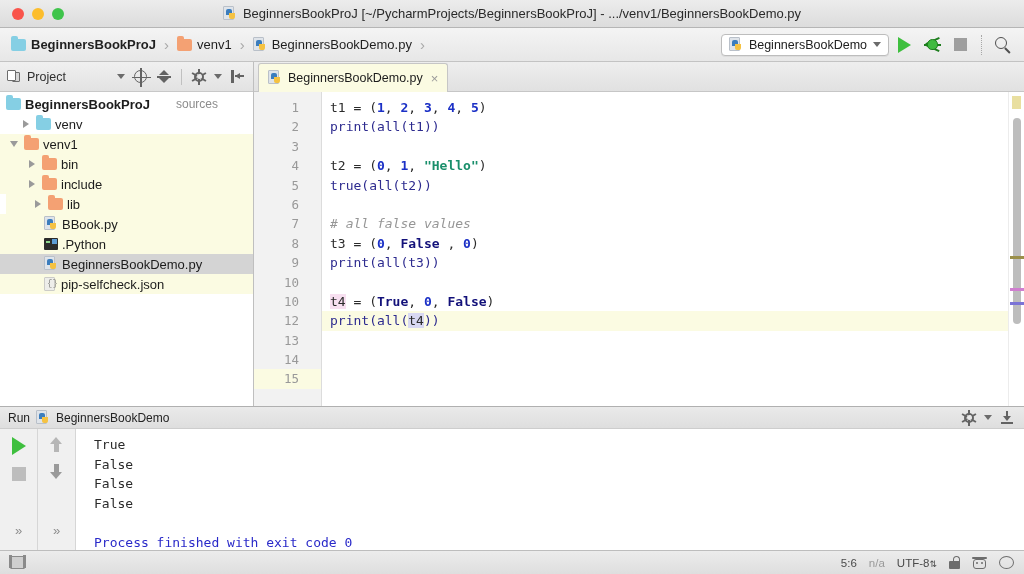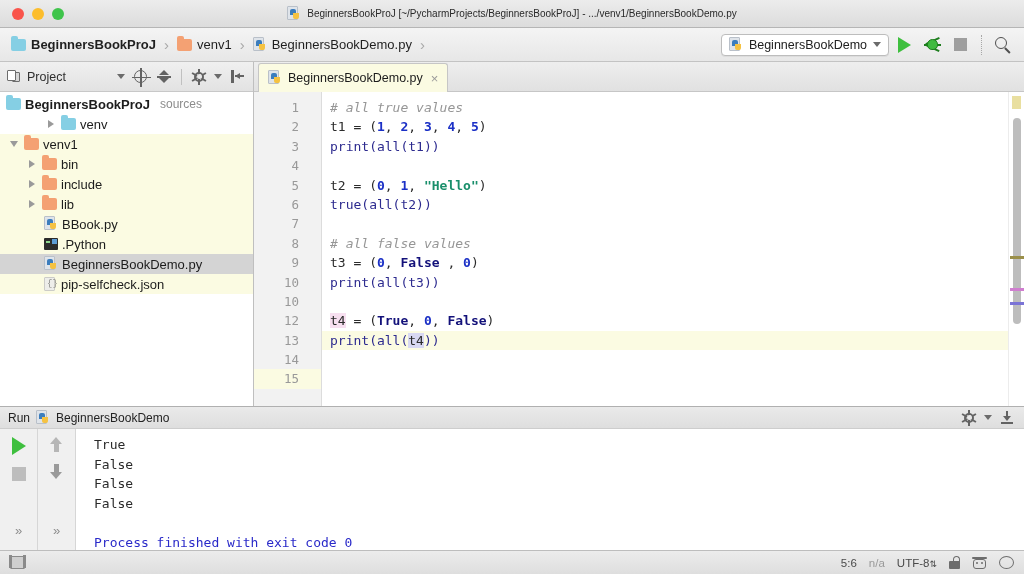--- a/index.html
+++ b/index.html
@@ -21,21 +21,21 @@
   .traffic { display: flex; gap: 8px; padding-left: 12px; align-items: center; }
   .dot { width: 12px; height: 12px; border-radius: 50%; }
   .dot.red { background: #f9544b; }
   .dot.yellow { background: #fcbd2c; }
   .dot.green { background: #3fc44b; }
   .title-center {
     position: absolute; left: 0; right: 0; top: 0; bottom: 0;
     display: flex; align-items: center; justify-content: center; gap: 6px;
     pointer-events: none;
   }
-  .title-text { font-size: 10px; color: #2a2a2a; white-space: nowrap; }
+  .title-text { font-size: 13px; color: #2a2a2a; white-space: nowrap; }
 
   
   .pyicon { width: 14px; height: 16px; position: relative; flex: 0 0 14px; }
   .pyicon .pg { position: absolute; left: 0; top: 0; width: 11px; height: 14px;
     background: #dfe4ea; border: 1px solid #b9c0c9; border-radius: 1px; }
   .pyicon .pb { position: absolute; left: 3px; top: 3px; width: 6px; height: 6px;
     background: #3b7dbd; border-radius: 2px 2px 0 0; }
   .pyicon .py { position: absolute; left: 6px; top: 7px; width: 6px; height: 6px;
     background: #f5c242; border-radius: 0 0 2px 2px; }
 
@@ -114,21 +114,21 @@
 
   .tree { flex: 1 1 auto; overflow: hidden; font-size: 13px; color: #1c1c1c; padding-top: 2px; position: relative; }
   .row { height: 20px; display: flex; align-items: center; gap: 4px; padding-right: 4px; white-space: nowrap; }
   .row.yellow { background: #fbfbe2; }
   .row.sel { background: #d4d4d4; }
   .arrow { width: 12px; height: 12px; flex: 0 0 12px; display:flex;align-items:center;justify-content:center; }
   .arrow .r { width:0;height:0;border-top:4px solid transparent;border-bottom:4px solid transparent;border-left:6px solid #9a9a9a; }
   .arrow .d { width:0;height:0;border-left:4px solid transparent;border-right:4px solid transparent;border-top:6px solid #9a9a9a; }
   .lbl { font-size: 13px; }
   .lbl.bold { font-weight: bold; }
-  .sources { font-size: 12px; color: #8c8c8c; margin-left: 6px; }
+  .sources { font-size: 12px; color: #8c8c8c; margin-left: 22px; }
   .termicon { width:14px;height:12px;background:#2b2b2b;border-radius:1px;position:relative;flex:0 0 14px;}
   .termicon::before{content:"";position:absolute;left:2px;top:3px;width:4px;height:1.5px;background:#8fd88f;}
   .termicon::after{content:"";position:absolute;right:1px;top:1px;width:5px;height:5px;background:#5b9bd5;}
   .jsonicon { width:13px;height:15px;position:relative;flex:0 0 13px;opacity:.85;}
   .jsonicon .pg{position:absolute;left:0;top:0;width:11px;height:14px;background:#ececec;border:1px solid #c4c4c4;border-radius:1px;}
   .jsonicon .br{position:absolute;left:3px;top:3px;font-size:9px;color:#777;line-height:9px;font-family:"Liberation Mono",monospace;}
   .extlib { width:13px;height:13px;position:relative;flex:0 0 13px;}
   .extlib i { position:absolute;top:1px;width:2.5px;height:11px;display:block; }
   .extlib i:nth-child(1){left:0;background:#49a86b;}
   .extlib i:nth-child(2){left:3.5px;background:#6fb3d9;height:8px;top:4px;}
@@ -346,21 +346,21 @@
       </div>
 
       <div class="tree">
 
         <div class="row" style="padding-left:6px;">
           <span class="folder blue"></span>
           <span class="lbl bold">BeginnersBookProJ</span>
           <span class="sources">sources</span>
         </div>
 
-        <div class="row" style="padding-left:20px;margin-left:25px;">
+        <div class="row" style="padding-left:20px;">
           <span class="arrow">
               <span class="r"></span>
             </span>
           <span class="folder blue"></span>
           <span class="lbl">venv</span>
         </div>
 
         <div class="row yellow" style="padding-left:8px;">
           <span class="arrow">
               <span class="d"></span>
@@ -378,21 +378,21 @@
         </div>
 
         <div class="row yellow" style="padding-left:26px;">
           <span class="arrow">
               <span class="r"></span>
             </span>
           <span class="folder orange"></span>
           <span class="lbl">include</span>
         </div>
 
-        <div class="row yellow" style="padding-left:26px;">
+        <div class="row yellow" style="padding-left:26px;margin-left:6px;">
           <span class="arrow">
               <span class="r"></span>
             </span>
           <span class="folder orange"></span>
           <span class="lbl">lib</span>
         </div>
 
         <div class="row yellow" style="padding-left:44px;">
           <span class="pyicon">
               <span class="pg"></span>
@@ -453,21 +453,20 @@
           <div class="gnum">9</div>
           <div class="gnum">10</div>
           <div class="gnum">10</div>
           <div class="gnum">12</div>
           <div class="gnum">13</div>
           <div class="gnum">14</div>
           <div class="gnum cur">15</div>
         </div>
 
         <div class="code" id="code-lines">
-            <div class="cline"><span class="c-com"># all true values</span></div>
             <div class="cline"><span>t1 = (</span><span class="c-num">1</span><span>, </span><span class="c-num">2</span><span>, </span><span class="c-num">3</span><span>, </span><span class="c-num">4</span><span>, </span><span class="c-num">5</span><span>)</span></div>
             <div class="cline"><span class="c-fn">print(all(t1))</span></div>
             <div class="cline"><span></span></div>
             <div class="cline"><span>t2 = (</span><span class="c-num">0</span><span>, </span><span class="c-num">1</span><span>, </span><span class="c-str">"Hello"</span><span>)</span></div>
             <div class="cline"><span class="c-fn">true(all(t2))</span></div>
             <div class="cline"><span></span></div>
             <div class="cline"><span class="c-com"># all false values</span></div>
             <div class="cline"><span>t3 = (</span><span class="c-num">0</span><span>, </span><span class="c-kw">False</span><span> , </span><span class="c-num">0</span><span>)</span></div>
             <div class="cline"><span class="c-fn">print(all(t3))</span></div>
             <div class="cline"><span></span></div>

